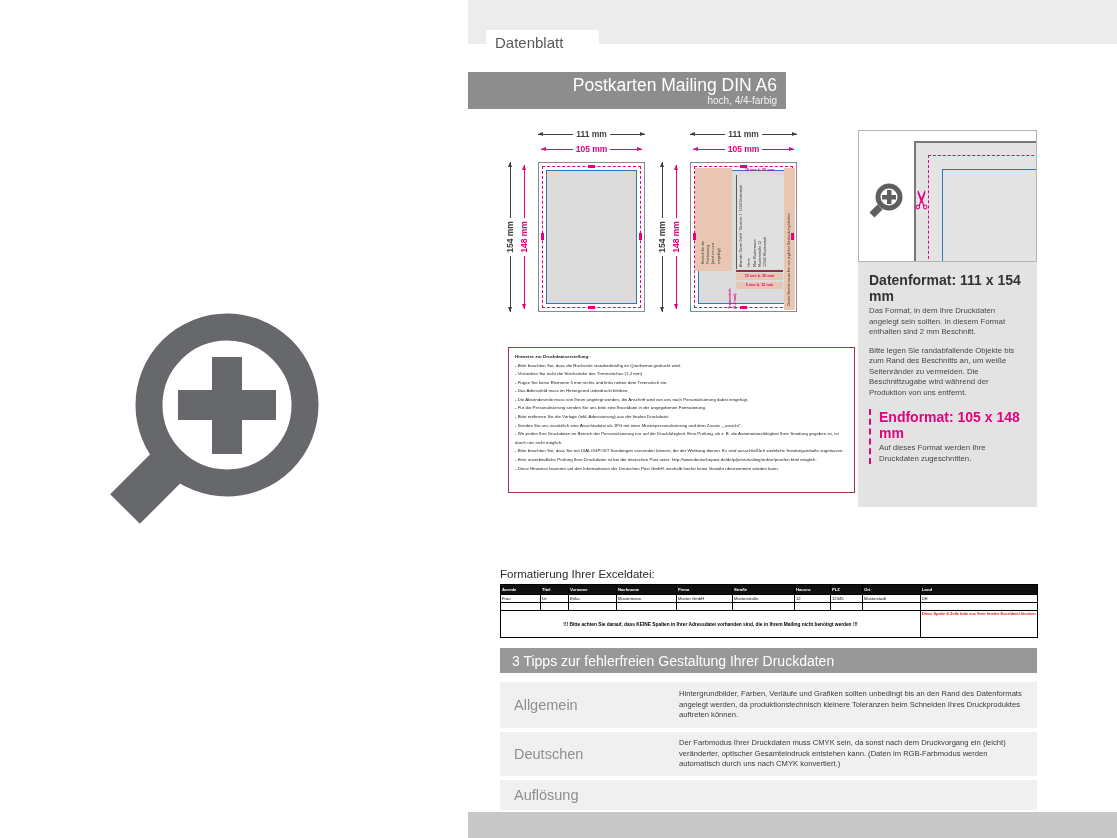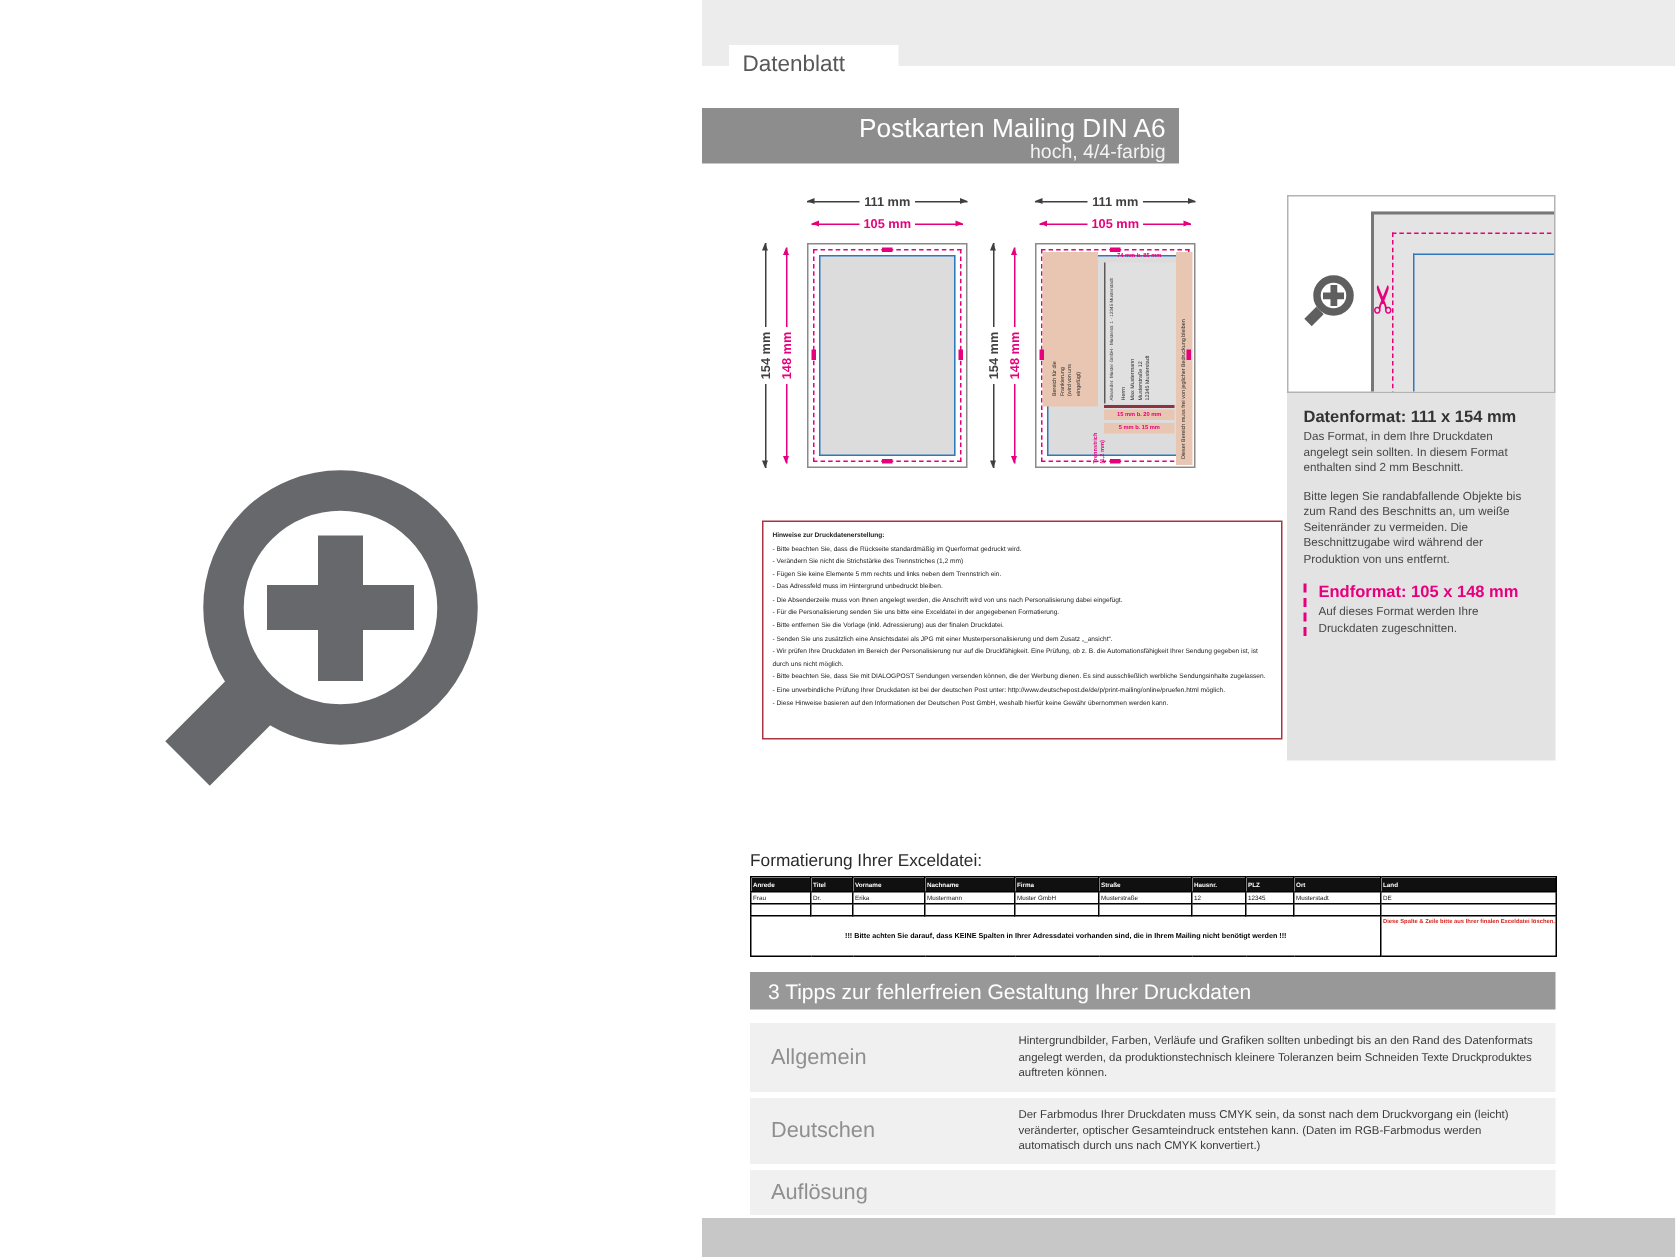--- a/index.html
+++ b/index.html
@@ -5,21 +5,21 @@
   html,body{margin:0;padding:0;background:#fff;font-family:"Liberation Sans",sans-serif;}
   .canvas{position:relative;width:1117px;height:838px;background:#fff;overflow:hidden;}
   .a{position:absolute;}
   :root{--mag:#e6007e;--blu:#2e78bc;--dred:#8e3340;}
   i,b{font-style:normal;}
   
   .band{left:468px;top:0;width:649px;height:44px;background:#ececec;}
   .tab{left:486px;top:30px;width:104px;height:25px;background:#fff;color:#585858;font-size:15px;line-height:25px;padding-left:9px;}
   .hbar{left:468px;top:72px;width:318px;height:37px;background:#8d8d8d;display:flex;flex-direction:column;align-items:flex-end;justify-content:center;padding-right:9px;box-sizing:border-box;padding-left:19px;}
   .htitle{color:#fff;font-size:17.5px;line-height:19px;}
-  .hsub{color:#f2f2f2;font-size:13px;line-height:11px;}
+  .hsub{color:#f2f2f2;font-size:10px;line-height:11px;}
   
   .dim{position:absolute;display:flex;align-items:center;height:10px;}
   .dim .ln{flex:1;height:1px;background:currentColor;}
   .dim .lbl{padding:0 3px;font-size:8.5px;line-height:10px;white-space:nowrap;}
   .dim::before,.dim::after{content:"";position:absolute;top:50%;margin-top:-2.5px;width:0;height:0;border-top:2.5px solid transparent;border-bottom:2.5px solid transparent;}
   .dim::before{left:0;border-right:5px solid currentColor;}
   .dim::after{right:0;border-left:5px solid currentColor;}
   .dim.v{transform:rotate(-90deg);transform-origin:0 0;}
   .dk{color:#3f3f3f;} .mg{color:var(--mag);}
   
@@ -34,21 +34,21 @@
   .addr{background:#e0e0e0;border-left:1px solid #5a5a5a;}
   .sep{background:var(--dred);}
   .cbar{display:flex;align-items:center;justify-content:center;}
   
   .sbox{left:858px;top:130px;width:179px;height:132px;background:#fff;border:1px solid #b3b3b3;overflow:hidden;box-sizing:border-box;}
   .scard{position:absolute;left:55px;top:10px;width:130px;height:128px;background:#e4e4e4;border:2px solid #777;}
   .mbleed{position:absolute;left:12px;top:12px;right:-3px;bottom:-3px;border-left:1.5px dashed var(--mag);border-top:1.5px dashed var(--mag);}
   .msafe{position:absolute;left:26px;top:26px;right:-3px;bottom:-3px;border-left:1.5px solid var(--blu);border-top:1.5px solid var(--blu);}
   .scissors{position:absolute;left:53px;top:53px;font-size:26px;color:var(--mag);transform:rotate(-90deg);}
   .spanel{left:858px;top:262px;width:179px;height:245px;background:#e3e3e3;box-sizing:border-box;padding:10px 11px;}
-  .sh{font-size:11px;font-weight:bold;color:#333;margin:0 0 2px 0;}
+  .sh{font-size:14px;font-weight:bold;color:#333;margin:0 0 2px 0;}
   .sp{font-size:7.8px;line-height:1.35;color:#474747;margin:0 0 8px 0;}
   .blkE{border-left:2px dashed var(--mag);padding-left:8px;margin-top:11px;}
   .blkE .sh{color:var(--mag);}
   .blkS{border-left:3px solid var(--blu);padding-left:8px;margin-top:11px;}
   .blkS .sh{color:var(--blu);}
   
   .hbox{left:508px;top:347px;width:347px;height:146px;border:1.5px solid #ab3443;box-sizing:border-box;padding:5px 6px;background:#fff;}
   .hl{font-size:4.4px;line-height:1.95;color:#1c1c1c;white-space:normal;}
   .hl.t{font-weight:bold;}
   
@@ -276,21 +276,21 @@
       <td class="red">Diese Spalte &amp; Zeile bitte aus Ihrer finalen Exceldatei löschen. Sie dient nur zur Veranschaulichung der Formatierung.</td>
     </tr>
   </tbody>
     </table>
 
   <div class="a tbar">
       <span>3 Tipps zur fehlerfreien Gestaltung Ihrer Druckdaten</span>
     </div>
   <div class="a trow" style="top:682px;height:46px">
     <div class="tlab">Allgemein</div>
-    <div class="ttxt">Hintergrundbilder, Farben, Verläufe und Grafiken sollten unbedingt bis an den Rand des Datenformats angelegt werden, da produktionstechnisch kleinere Toleranzen beim Schneiden Texte Druckproduktes auftreten können.</div>
+    <div class="ttxt">Hintergrundbilder, Farben, Verläufe und Grafiken sollten unbedingt bis an den Rand des Datenformats angelegt werden, da produktionstechnisch kleinere Toleranzen beim Schneiden Ihres Druckproduktes auftreten können.</div>
   </div>
   <div class="a trow" style="top:732px;height:44px">
     <div class="tlab">Deutschen</div>
     <div class="ttxt">Der Farbmodus Ihrer Druckdaten muss CMYK sein, da sonst nach dem Druckvorgang ein (leicht) veränderter, optischer Gesamteindruck entstehen kann. (Daten im RGB-Farbmodus werden automatisch durch uns nach CMYK konvertiert.)</div>
   </div>
   <div class="a trow" style="top:780px;height:30px">
     <div class="tlab">Auflösung</div>
   </div>
 
   <div class="a footer"></div>

